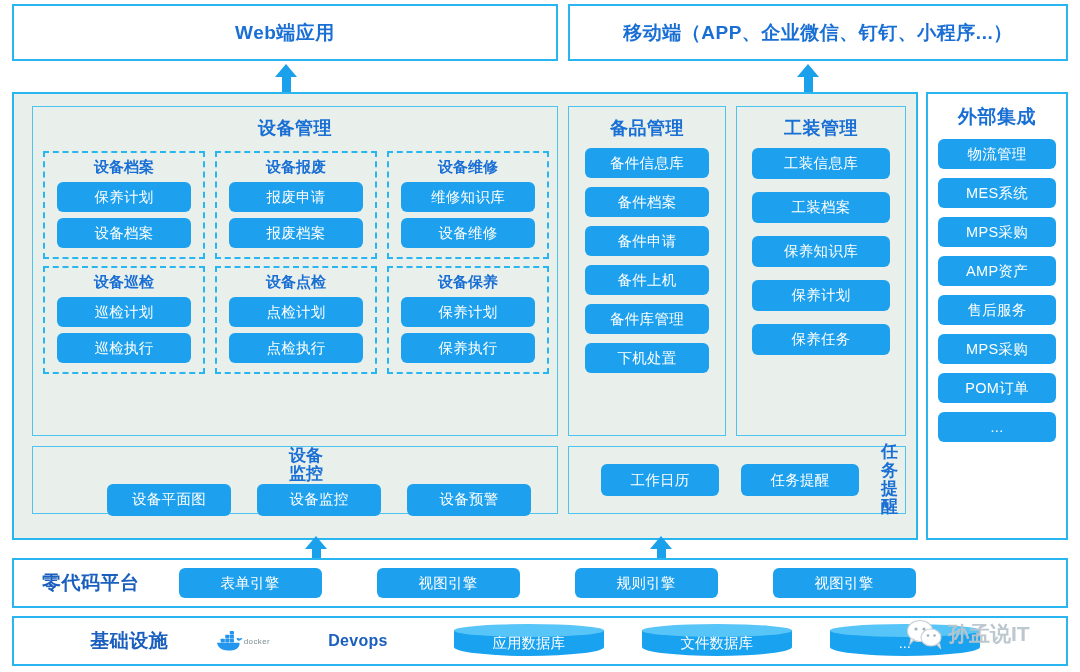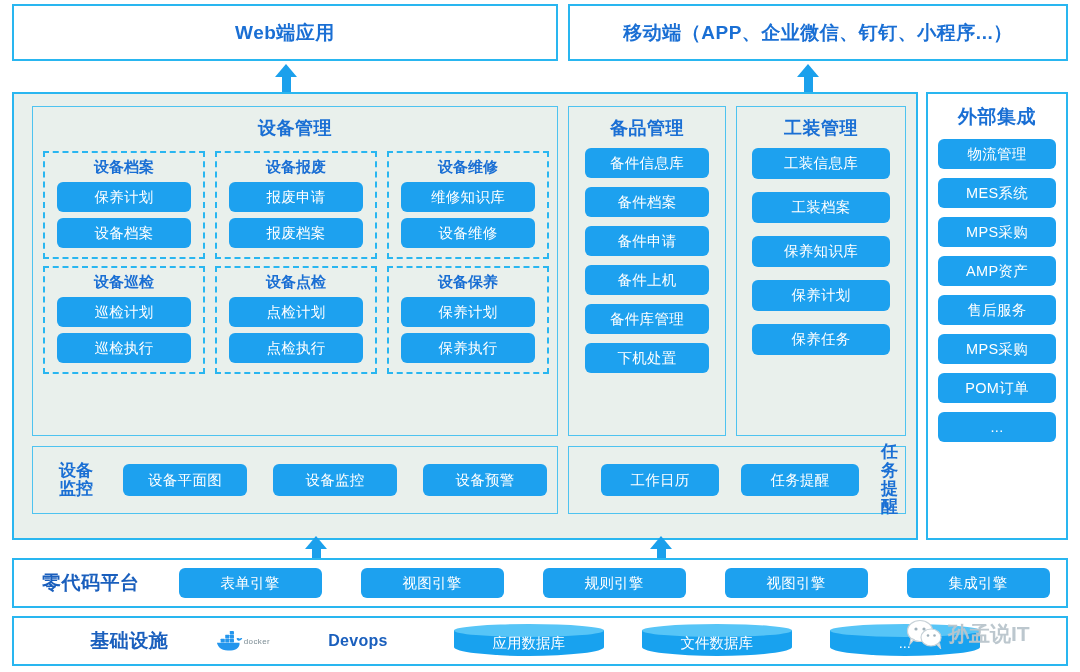--- a/index.html
+++ b/index.html
@@ -86,21 +86,21 @@
   #sp-mgmt { left: 554px; top: 12px; width: 158px; height: 330px; }
   #tl-mgmt { left: 722px; top: 12px; width: 170px; height: 330px; }
   .col-panel { display: flex; flex-direction: column; align-items: center; }
   .col-panel .panel-title { margin-top: 9px; margin-bottom: 8px; }
   #sp-mgmt .btn { width: 124px; height: 30px; margin-bottom: 9px; }
   #tl-mgmt .btn { width: 138px; height: 31px; margin-bottom: 13px; }
 
   
   #eq-monitor {
     left: 18px; top: 352px; width: 526px; height: 68px;
-    display: flex; align-items: center; padding-left: 22px;
+    display: flex; align-items: center; padding-left: 22px; flex-direction: column;
   }
   .side-label {
     color: #1a6fd4; font-size: 17px; font-weight: bold; line-height: 1.08;
     text-align: center; width: 42px;
   }
   #eq-monitor .btn { width: 124px; height: 32px; margin-left: 26px; }
 
   #task-remind {
     left: 554px; top: 352px; width: 338px; height: 68px;
     display: flex; align-items: center; padding: 0 12px 0 14px;
@@ -286,26 +286,25 @@
     <div class="head"></div>
       <div class="shaft"></div>
   </div>
   <div class="arrow-up" id="arrow-zc-right">
     <div class="head"></div>
       <div class="shaft"></div>
   </div>
 
   <div id="zero-code">
     <div class="row-label">零代码平台</div>
-    <div id="zc-list" style="display:flex;">
+    <div id="zc-list" style="display:flex;gap:16px;">
         <div class="btn">表单引擎</div>
         <div class="btn">视图引擎</div>
         <div class="btn">规则引擎</div>
         <div class="btn">视图引擎</div>
-        <div class="btn">集成引擎</div>
       </div>
   </div>
 
   <div id="infra">
     <div class="row-label">基础设施</div>
 
     <div class="docker-logo">
       <svg width="40" height="28" viewBox="0 0 40 28" aria-hidden="true">
         <g fill="#2496ed">
           <rect x="9" y="11" width="5.6" height="5" rx="0.6"></rect>

